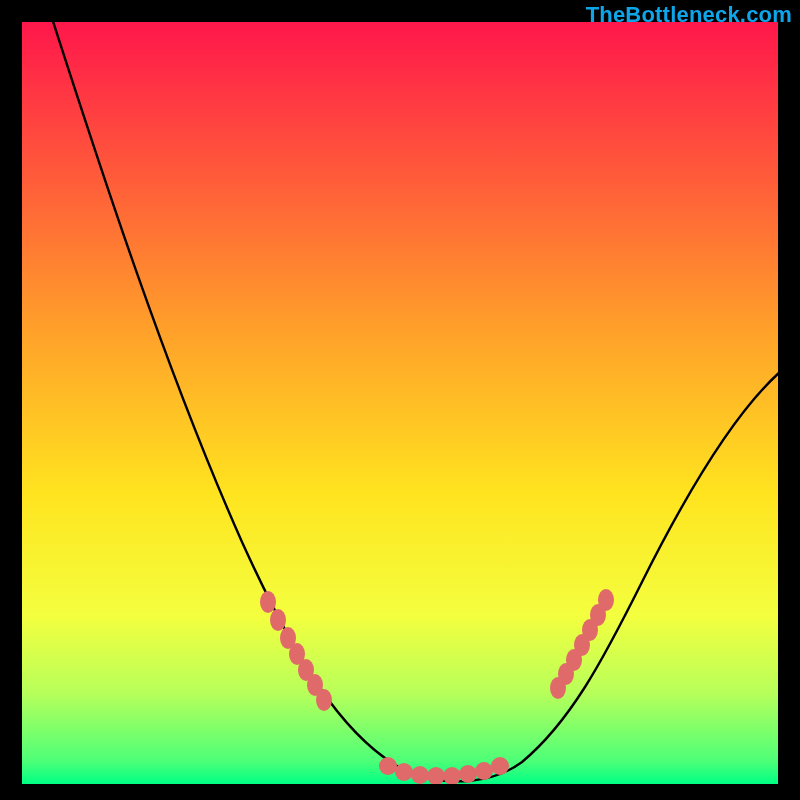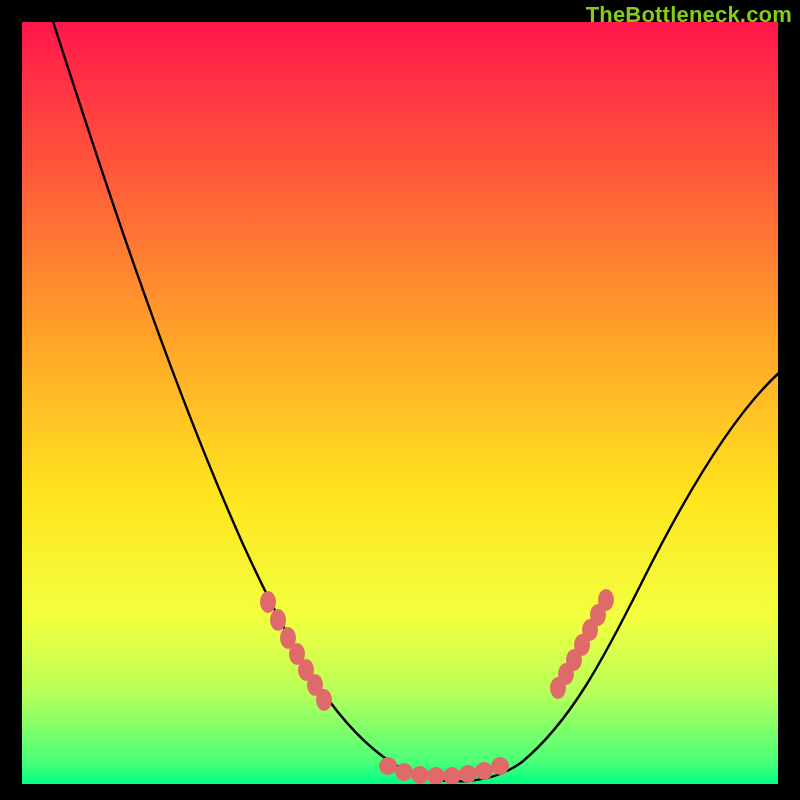--- a/index.html
+++ b/index.html
@@ -28,21 +28,21 @@
       #4dff78 97%,
       #00ff84 100%
     );
   }
   .watermark {
     position: absolute;
     top: 2px;
     right: 8px;
     font-size: 22px;
     font-weight: 600;
-    color: #84cc16;
+    color: #0ea5e9;
     letter-spacing: 0.2px;
     user-select: none;
   }
   svg {
     position: absolute;
     left: 0;
     top: 0;
   }
 </style>
 </head>

